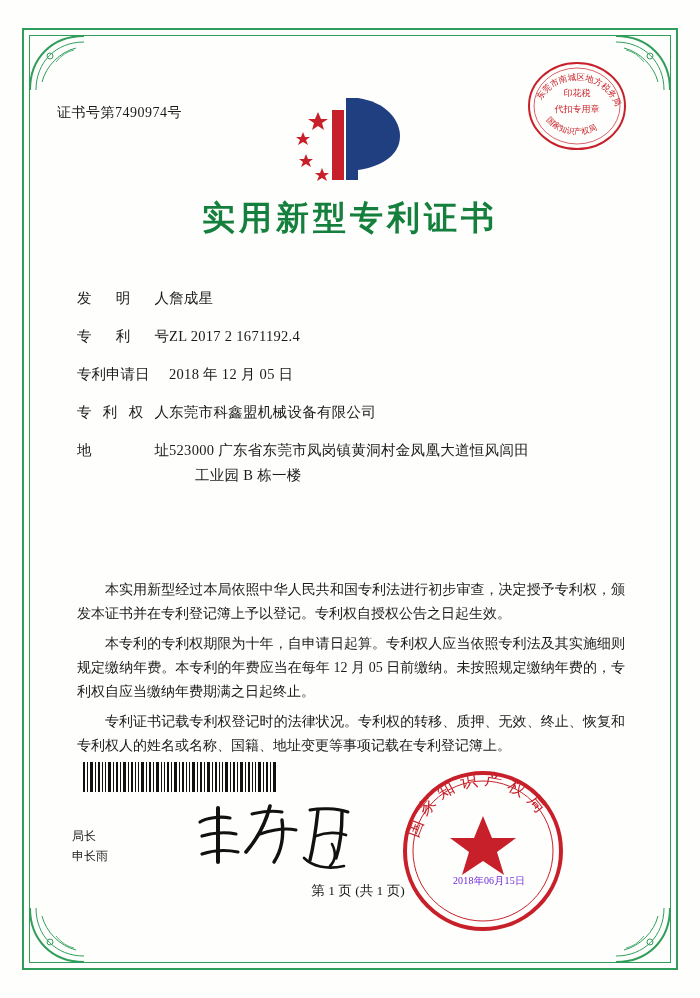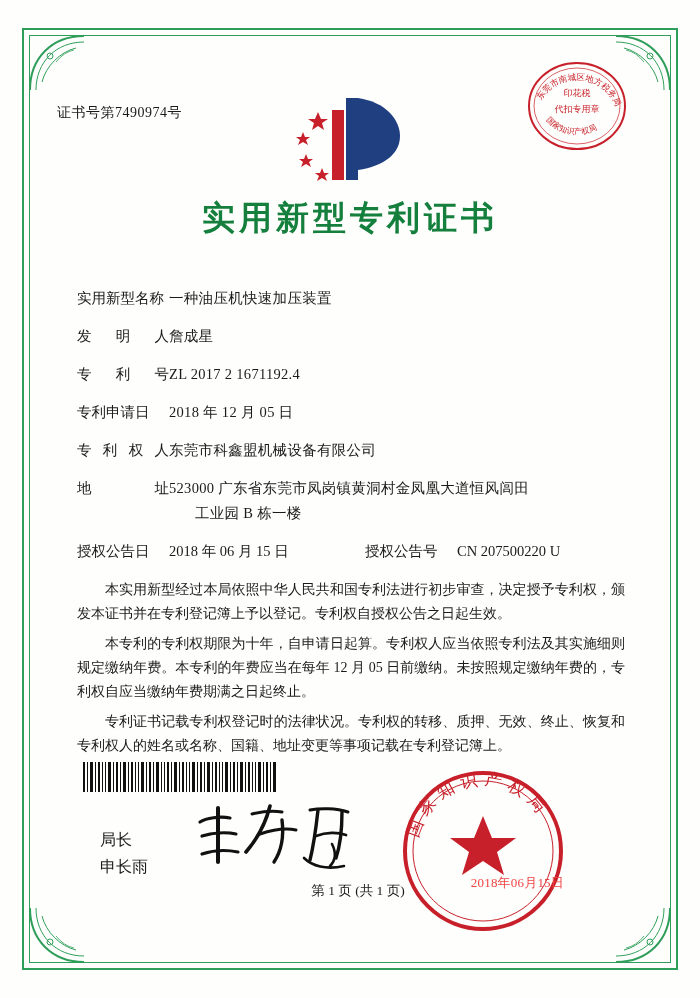--- a/index.html
+++ b/index.html
@@ -157,43 +157,43 @@
   
   .barcode {
     position: absolute;
     left: 83px; top: 762px;
     width: 196px; height: 30px;
   }
 
   
   .sign-label {
     position: absolute;
-    left: 100px; top: 826px;
-    font-size: 16px;
+    left: 72px; top: 826px;
+    font-size: 12px;
     line-height: 1.7;
   }
   .sign-script {
     position: absolute;
     left: 186px; top: 800px;
     width: 190px; height: 74px;
   }
 
   
   .seal-main {
     position: absolute;
     left: 400px; top: 768px;
     width: 166px; height: 166px;
   }
   .seal-date {
     position: absolute;
     left: 414px; top: 874px;
     width: 150px;
-    text-align: right;
-    font-size: 13px;
-    color: #ef4444;
+    text-align: center;
+    font-size: 10px;
+    color: #6d28d9;
     letter-spacing: 0.2px;
   }
 
   
   .footer {
     position: absolute;
     left: 0; top: 882px;
     width: 700px;
     text-align: center;
     font-size: 13.5px;
@@ -274,24 +274,20 @@
       <text font-size="8" fill="#c8202a" font-family="'Liberation Serif',serif">
         <textPath href="#arcBot" startOffset="14%">国家知识产权局</textPath>
       </text>
     </svg>
   </div>
 
   <div class="title">实用新型专利证书</div>
 
   <div class="fields">
 
-    <div class="row">
-      <div class="label">实用新型名称</div>
-      <div class="value">一种油压机快速加压装置</div>
-    </div>
 
     <div class="row">
       <div class="label spread">
         <span>发</span>
         <span>明</span>
         <span>人</span>
       </div>
       <div class="value">詹成星</div>
     </div>
 
@@ -323,30 +319,20 @@
       <div class="label spread">
         <span>地</span>
         <span>址</span>
       </div>
       <div class="value">
         <span>523000  广东省东莞市凤岗镇黄洞村金凤凰大道恒风闾田</span>
         <span class="cont">工业园 B 栋一楼</span>
       </div>
     </div>
 
-    <div class="row-split">
-      <div class="half">
-        <div class="label">授权公告日</div>
-        <div class="value">2018 年 06 月 15 日</div>
-      </div>
-      <div class="half second">
-        <div class="label2">授权公告号</div>
-        <div class="value">CN 207500220 U</div>
-      </div>
-    </div>
 
   </div>
 
   <div class="body-text">
     <p>本实用新型经过本局依照中华人民共和国专利法进行初步审查，决定授予专利权，颁发本证书并在专利登记簿上予以登记。专利权自授权公告之日起生效。</p>
     <p>本专利的专利权期限为十年，自申请日起算。专利权人应当依照专利法及其实施细则规定缴纳年费。本专利的年费应当在每年 12 月 05 日前缴纳。未按照规定缴纳年费的，专利权自应当缴纳年费期满之日起终止。</p>
     <p>专利证书记载专利权登记时的法律状况。专利权的转移、质押、无效、终止、恢复和专利权人的姓名或名称、国籍、地址变更等事项记载在专利登记簿上。</p>
   </div>
 
   <div class="barcode">

